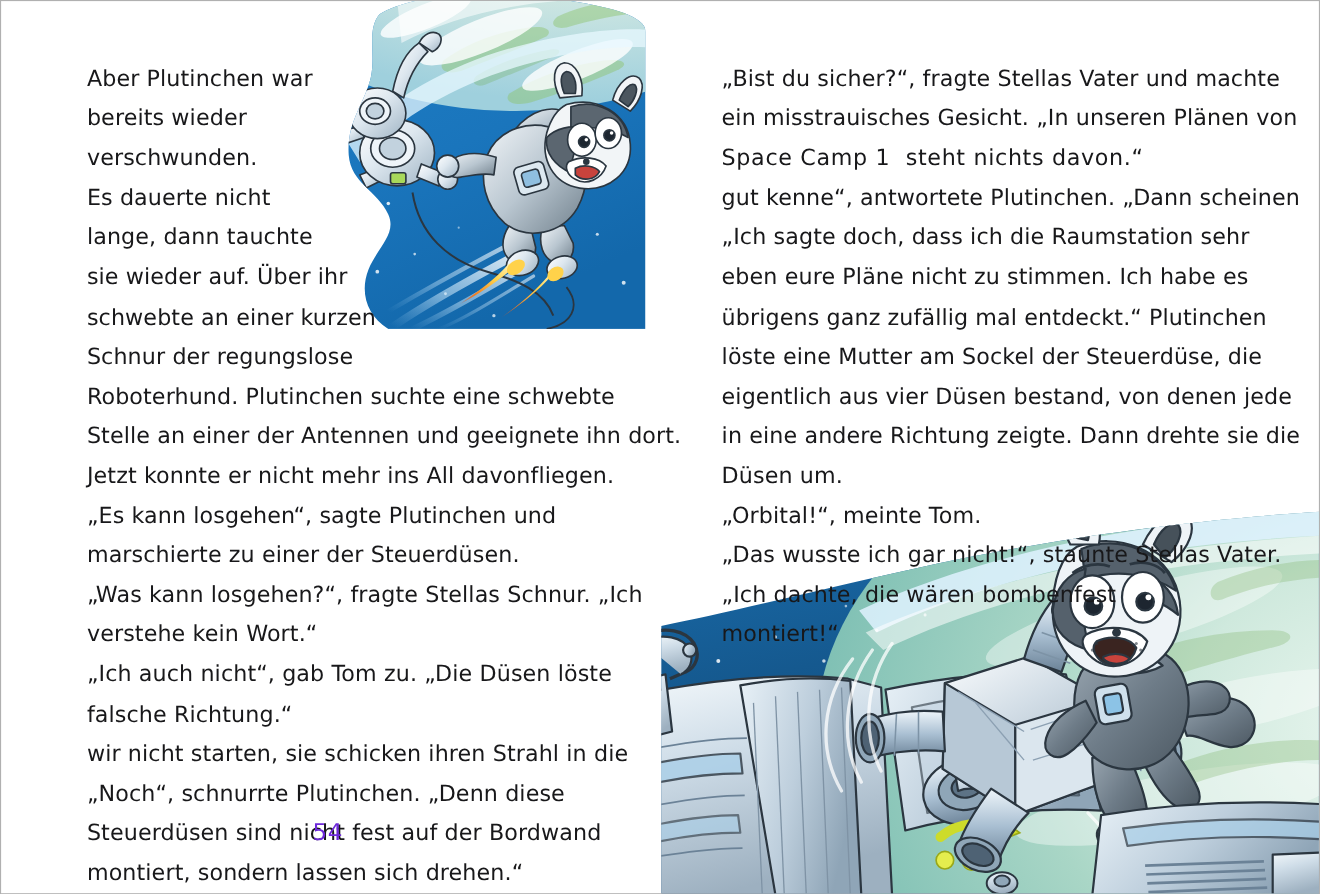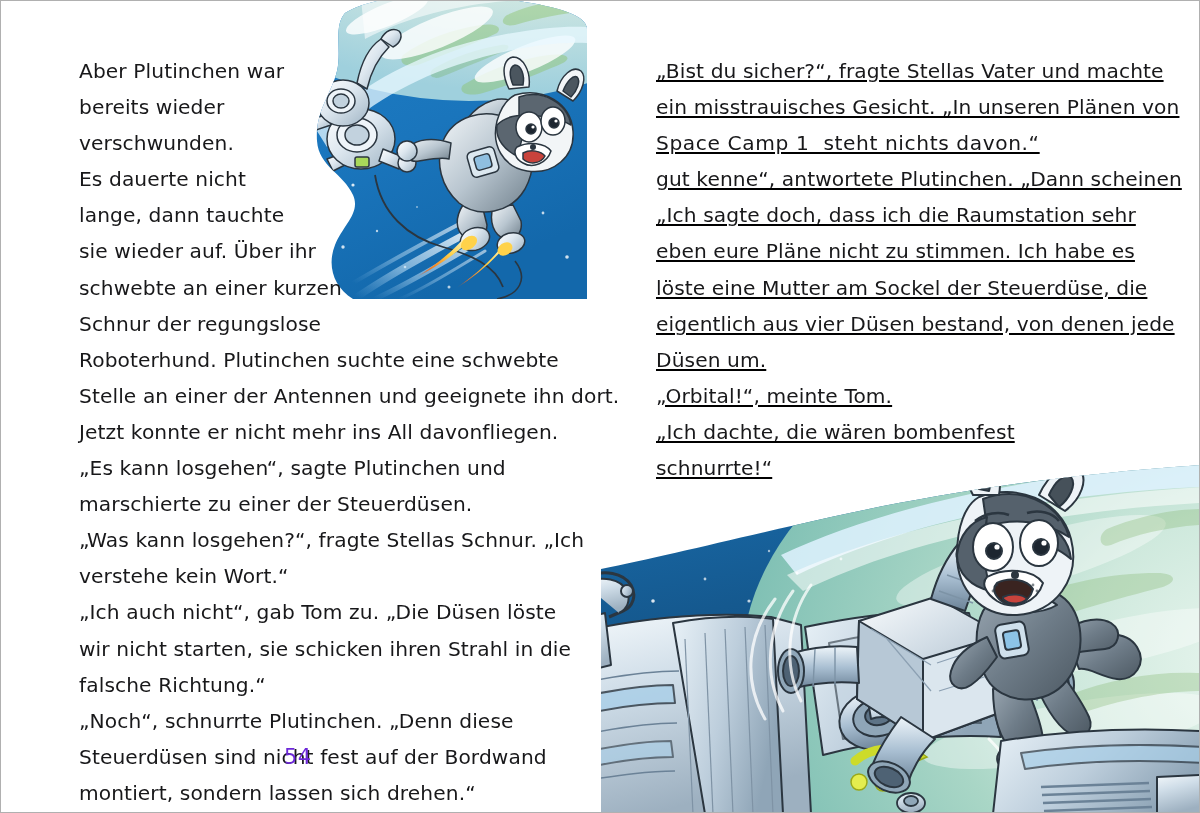--- a/index.html
+++ b/index.html
@@ -29,21 +29,20 @@
   }
   .column-left {
     left: 78px;
     top: 52px;
     width: 470px;
   }
   .column-right {
     left: 655px;
     top: 52px;
     width: 460px;
-    text-decoration: underline;
   }
   .line {
     font-size: 20.2px;
     line-height: 36.1px;
     color: #18181a;
     letter-spacing: 0.1px;
     white-space: pre;
     font-family: "DejaVu Sans", sans-serif;
   }
   .line.narrow { width: 250px; }
@@ -534,37 +533,40 @@
     <div class="line narrow">schwebte an einer kurzen</div>
     <div class="line narrow">Schnur der regungslose</div>
     <div class="line">Roboterhund. Plutinchen suchte eine schwebte</div>
     <div class="line">Stelle an einer der Antennen und geeignete ihn dort.</div>
     <div class="line">Jetzt konnte er nicht mehr ins All davonfliegen.</div>
     <div class="line">„Es kann losgehen“, sagte Plutinchen und</div>
     <div class="line">marschierte zu einer der Steuerdüsen.</div>
     <div class="line">„Was kann losgehen?“, fragte Stellas Schnur. „Ich</div>
     <div class="line">verstehe kein Wort.“</div>
     <div class="line">„Ich auch nicht“, gab Tom zu. „Die Düsen löste</div>
+    <div class="line">falsche Richtung.“</div>
     <div class="line">wir nicht starten, sie schicken ihren Strahl in die</div>
-    <div class="line">falsche Richtung.“</div>
     <div class="line">„Noch“, schnurrte Plutinchen. „Denn diese</div>
     <div class="line">Steuerdüsen sind nicht fest auf der Bordwand</div>
     <div class="line">montiert, sondern lassen sich drehen.“</div>
   </div>
 
   <div class="column column-right">
     <div class="line">„Bist du sicher?“, fragte Stellas Vater und machte</div>
     <div class="line">ein misstrauisches Gesicht. „In unseren Plänen von</div>
     <div class="line title-ref">Space Camp 1  steht nichts davon.“</div>
     <div class="line">gut kenne“, antwortete Plutinchen. „Dann scheinen</div>
     <div class="line">„Ich sagte doch, dass ich die Raumstation sehr</div>
     <div class="line">eben eure Pläne nicht zu stimmen. Ich habe es</div>
+    <div class="line">übrigens ganz zufällig mal entdeckt.“ Plutinchen</div>
     <div class="line">löste eine Mutter am Sockel der Steuerdüse, die</div>
     <div class="line">eigentlich aus vier Düsen bestand, von denen jede</div>
+    <div class="line">in eine andere Richtung zeigte. Dann drehte sie die</div>
     <div class="line">Düsen um.</div>
     <div class="line">„Orbital!“, meinte Tom.</div>
+    <div class="line">„Das wusste ich gar nicht!“, staunte Stellas Vater.</div>
     <div class="line">„Ich dachte, die wären bombenfest</div>
-    <div class="line">schnurrte!“</div>
+    <div class="line">montiert!“</div>
   </div>
 
   <div class="page-number">54</div>
 
 </div>
 
 </body></html>

